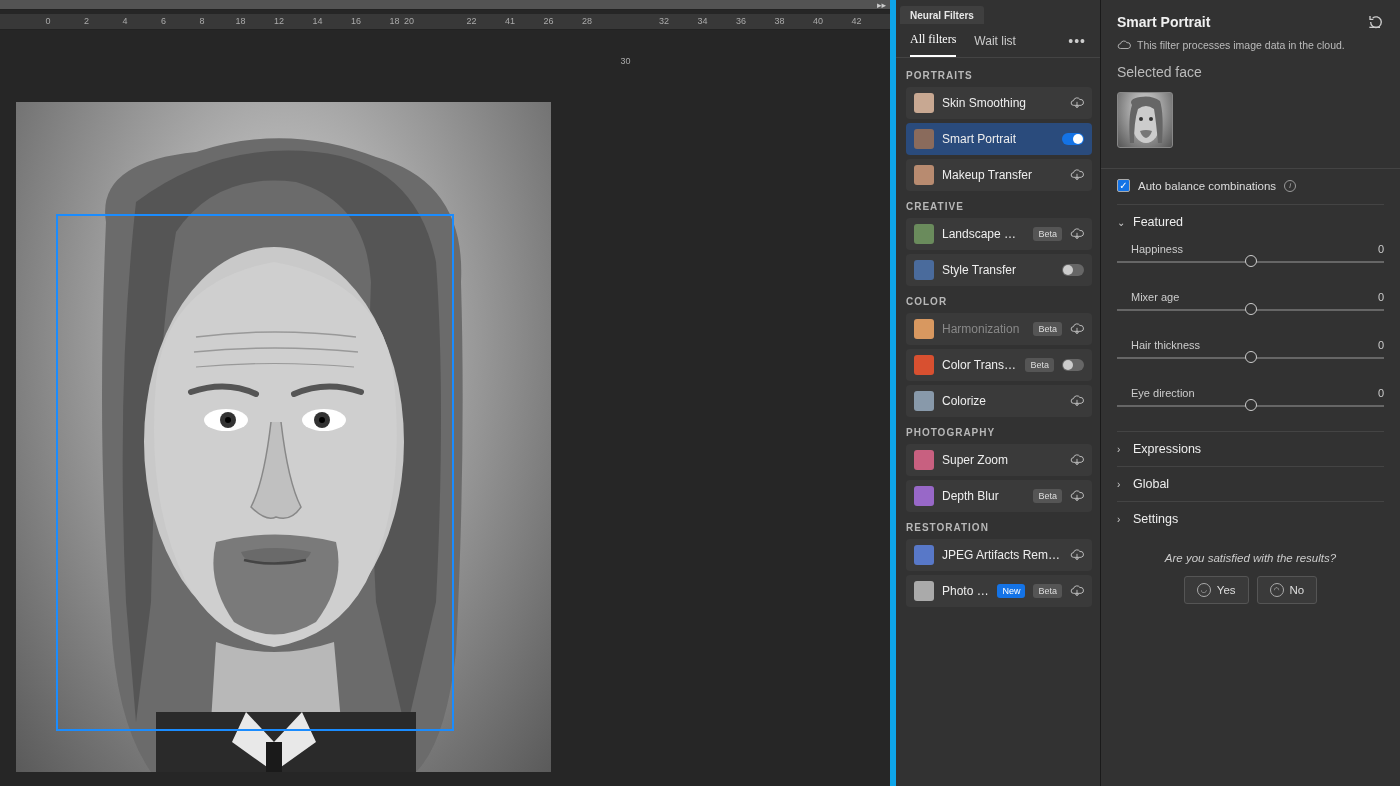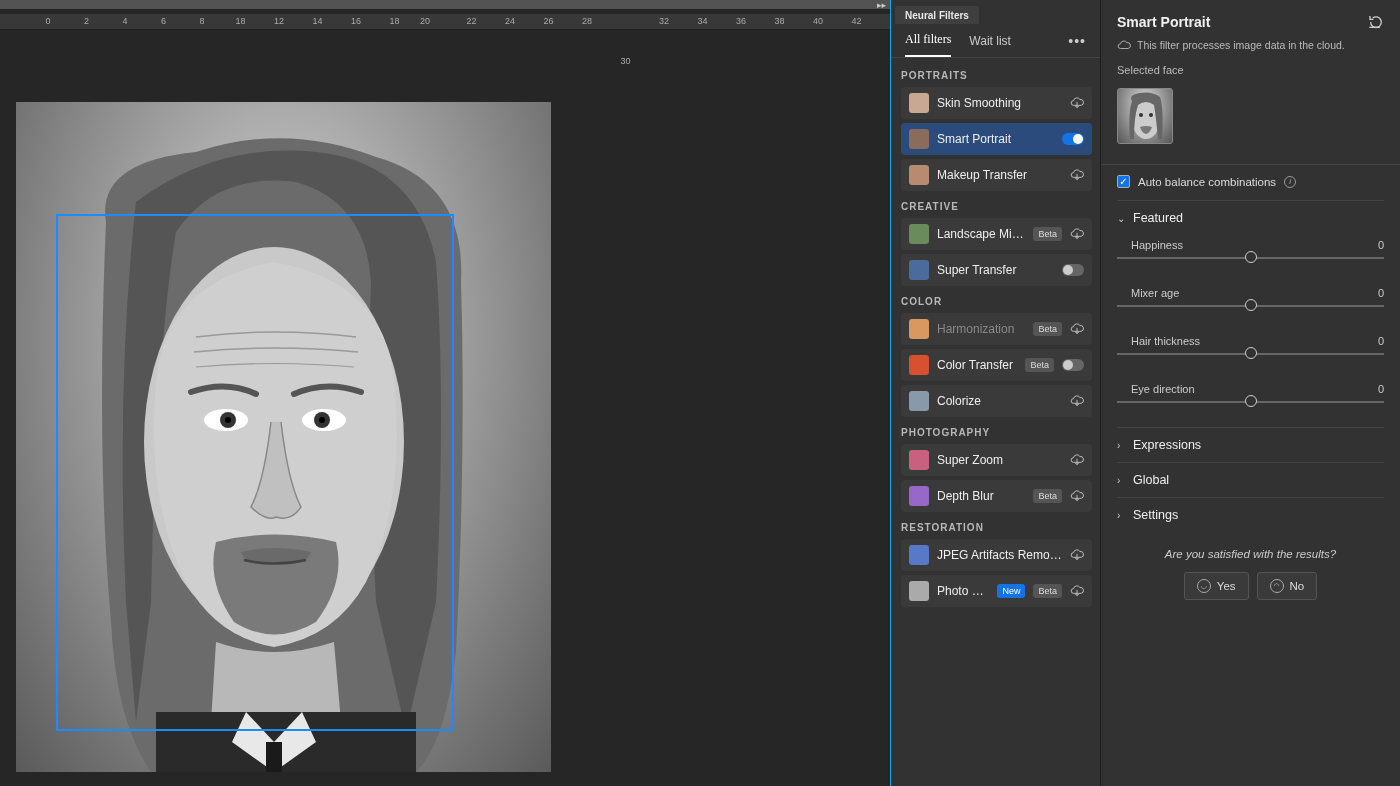--- a/index.html
+++ b/index.html
@@ -52,21 +52,21 @@
     border: 2px solid #1a8cff;
     top: 112px;
     left: 40px;
     width: 398px;
     height: 517px;
     pointer-events: none;
   }
   .panel-mid {
     width: 210px;
     background: #323232;
-    border-left: 1px solid #0ea5e9;
+    border-left: 6px solid #0ea5e9;
     display: flex;
     flex-direction: column;
   }
   .panel-right {
     width: 300px;
     background: #323232;
     border-left: 1px solid #1a1a1a;
     display: flex;
     flex-direction: column;
   }
@@ -220,21 +220,21 @@
     cursor: pointer;
   }
   .info-row {
     display: flex;
     align-items: center;
     gap: 6px;
     font-size: 10.5px;
     color: #bbb;
   }
   .selected-face-label {
-    font-size: 11px;
+    font-size: 14px;
     color: #bbb;
     margin-top: 4px;
   }
   .face-thumb {
     width: 56px; height: 56px;
     border: 1px solid #888;
     border-radius: 3px;
     background: radial-gradient(ellipse at 50% 30%, #ddd 0%, #999 50%, #555 100%);
     margin-top: 4px;
     overflow: hidden;
@@ -382,23 +382,23 @@
       <span class="tick" style="left: 48px;">0</span>
       <span class="tick" style="left: 86.5px;">2</span>
       <span class="tick" style="left: 125px;">4</span>
       <span class="tick" style="left: 163.5px;">6</span>
       <span class="tick" style="left: 202px;">8</span>
       <span class="tick" style="left: 240.5px;">18</span>
       <span class="tick" style="left: 279px;">12</span>
       <span class="tick" style="left: 317.5px;">14</span>
       <span class="tick" style="left: 356px;">16</span>
       <span class="tick" style="left: 394.5px;">18</span>
-      <span class="tick" style="left: 425px;">20</span>
+      <span class="tick" style="left: 409px;">20</span>
       <span class="tick" style="left: 471.5px;">22</span>
-      <span class="tick" style="left: 510px;">24</span>
+      <span class="tick" style="left: 510px;">41</span>
       <span class="tick" style="left: 548.5px;">26</span>
       <span class="tick" style="left: 587px;">28</span>
       <span class="tick" style="left: 625.5px; margin-top: 40px;">30</span>
       <span class="tick" style="left: 664px;">32</span>
       <span class="tick" style="left: 702.5px;">34</span>
       <span class="tick" style="left: 741px;">36</span>
       <span class="tick" style="left: 779.5px;">38</span>
       <span class="tick" style="left: 818px;">40</span>
       <span class="tick" style="left: 856.5px;">42</span>
       <span class="tick" style="left: 895px;">44</span>
@@ -480,21 +480,21 @@
         <div class="filter-thumb" style="background:#6a8b5c"></div>
         <div class="filter-label">Landscape Mixer</div>
         <span class="badge">Beta</span>
         <svg class="cloud-icon" viewBox="0 0 24 24">
           <path d="M6 16 a4 4 0 0 1 0 -8 a6 6 0 0 1 11 -2 a5 5 0 0 1 2 10 Z" stroke="#ccc" stroke-width="1.5" fill="none"></path>
           <path d="M12 10 L12 20 M9 17 L12 20 L15 17" stroke="#ccc" stroke-width="1.5" fill="none"></path>
         </svg>
       </div>
       <div class="filter-item">
         <div class="filter-thumb" style="background:#4a6b9c"></div>
-        <div class="filter-label">Super Transfer</div>
+        <div class="filter-label">Style Transfer</div>
         <div class="toggle"></div>
       </div>
       <div class="cat-title">COLOR</div>
       <div class="filter-item dim">
         <div class="filter-thumb" style="background:#d89860"></div>
         <div class="filter-label">Harmonization</div>
         <span class="badge">Beta</span>
         <svg class="cloud-icon" viewBox="0 0 24 24">
           <path d="M6 16 a4 4 0 0 1 0 -8 a6 6 0 0 1 11 -2 a5 5 0 0 1 2 10 Z" stroke="#ccc" stroke-width="1.5" fill="none"></path>
           <path d="M12 10 L12 20 M9 17 L12 20 L15 17" stroke="#ccc" stroke-width="1.5" fill="none"></path>

